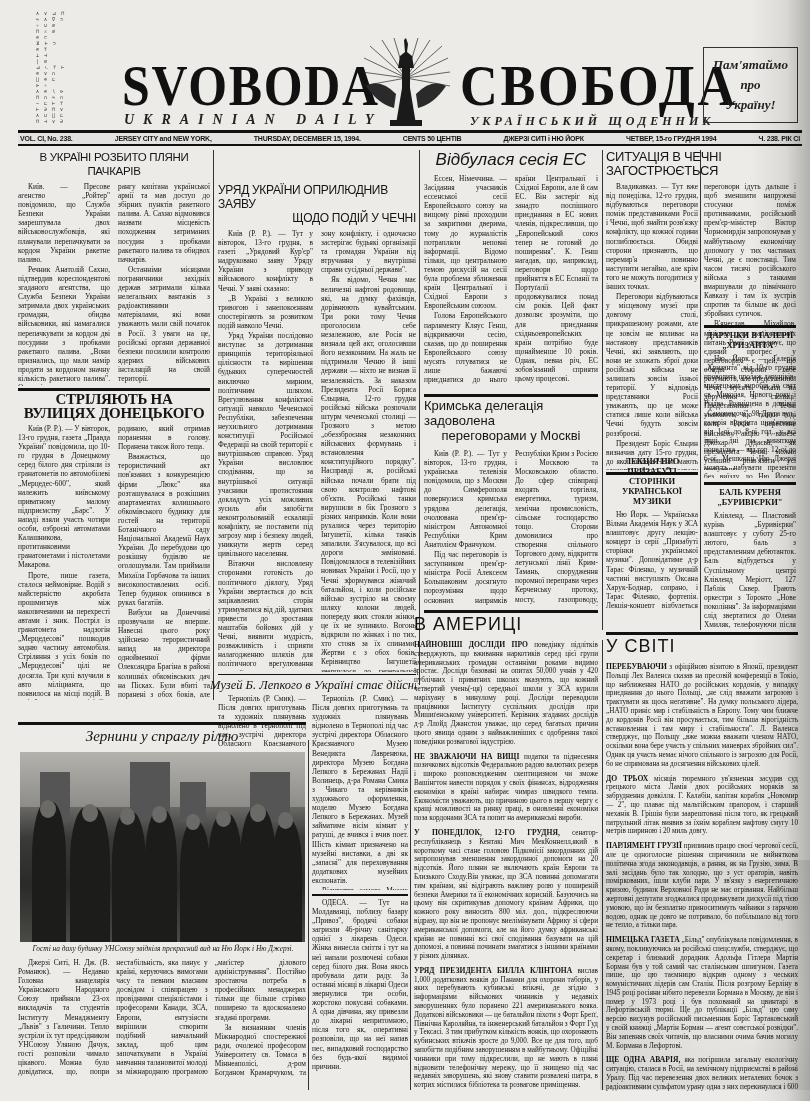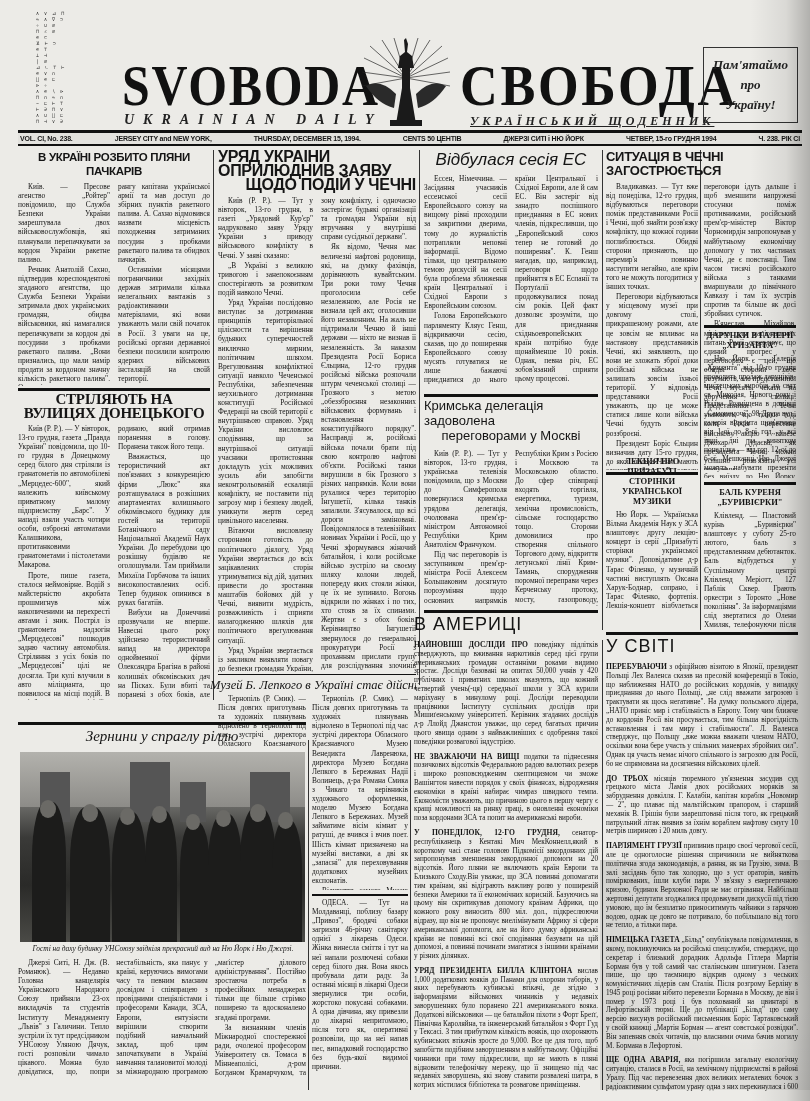--- a/index.html
+++ b/index.html
@@ -16,34 +16,34 @@
   .masthead { position: absolute; left: 0; top: 0; width: 810px; height: 128px; }
   .ornament { position: absolute; left: 36px; top: 10px; width: 40px; height: 110px;
     font-family: "DejaVu Sans Mono", monospace; font-size: 5px; line-height: 6px; color: #333; letter-spacing: 1px; }
   .title-latin { position: absolute; left: 122px; top: 52px; font-family: "Liberation Serif", serif;
     font-weight: bold; font-size: 58px; letter-spacing: 2px; transform: scaleX(0.86); transform-origin: left top; color: #111; }
   .title-cyr { position: absolute; left: 460px; top: 52px; font-family: "Liberation Serif", serif;
     font-weight: bold; font-size: 58px; letter-spacing: 3px; transform: scaleX(0.9); transform-origin: left top; color: #111; }
   .sub-latin { position: absolute; left: 124px; top: 112px; font-family: "Liberation Serif", serif;
     font-style: italic; font-weight: bold; font-size: 14px; letter-spacing: 9px; color: #222; }
   .sub-cyr { position: absolute; left: 470px; top: 114px; font-family: "Liberation Serif", serif;
-    font-style: italic; font-weight: bold; font-size: 12px; letter-spacing: 4px; color: #222; text-decoration: underline; }
+    font-style: italic; font-weight: bold; font-size: 12px; letter-spacing: 4px; color: #222; }
   .emblem { position: absolute; left: 360px; top: 38px; width: 92px; height: 90px; }
   .motto-box { position: absolute; left: 703px; top: 47px; width: 95px; height: 76px; border: 1px solid #333;
     display: flex; flex-direction: column; align-items: center; justify-content: center;
     font-family: "Liberation Serif", serif; font-style: italic; font-weight: bold; font-size: 13px; line-height: 20px; color: #222; text-align: center; }
 
   .dateline { position: absolute; left: 18px; top: 130px; width: 784px; height: 16px;
     border-top: 3px solid #111; border-bottom: 2px solid #111;
     display: flex; justify-content: space-between; align-items: center;
     font-family: "Liberation Sans", sans-serif; font-size: 7px; font-weight: bold; letter-spacing: -0.2px; padding: 0 2px; background: #e3e2de; }
 
   
   .block { position: absolute; overflow: hidden; }
-  .headline { font-family: "Liberation Sans", sans-serif; font-weight: bold; font-size: 12px; line-height: 14px; letter-spacing: -0.3px; }
+  .headline { font-family: "Liberation Sans", sans-serif; font-weight: normal; font-size: 12px; line-height: 14px; letter-spacing: -0.3px; }
   .headline-serif { font-family: "Liberation Serif", serif; font-weight: bold; }
   .headline-italic { font-family: "Liberation Sans", sans-serif; font-style: italic; font-size: 15px; }
   .cols2 { column-count: 2; column-gap: 8px; }
   .body { font-family: "Liberation Serif", serif; font-size: 7.4px; line-height: 9.1px; text-align: justify; }
   .body p { text-indent: 10px; margin-bottom: 1px; }
   .rule-h { position: absolute; height: 3px; background: #111; }
   .rule-v { position: absolute; width: 1px; background: #333; }
   .center { text-align: center; }
   .section-title { font-family: "Liberation Sans", sans-serif; font-size: 18px; text-align: left; letter-spacing: 1px; }
   .news p { text-indent: 0; margin-bottom: 6px; font-size: 7.2px; line-height: 8.8px; text-align: justify; }
@@ -135,21 +135,21 @@
     <div class="body cols2" style="height:290px;">
       <p>Київ (Р. Р.). — У вівторок, 13-го грудня, газета „Правда України" повідомила, що 10-го грудня в Донецькому серед білого дня стріляли із гранатометів по автомобілеві „Мерцедес-600", який належить київському приватному малому підприємству „Барс". У нападі взяли участь чотири особи, озброєні автоматами Калашникова, протитанковими гранатометами і пістолетами Макарова.</p>
       <p>Проте, пише газета, сталося неймовірне. Водій з майстерністю акробата прошмигнув між накопиченими на перехресті автами і зник. Постріл із гранатомета надзогін „Мерцедесові" пошкодив задню частину автомобіля. Стріляння з усіх боків по „Мерцедесові" цілі не досягла. Три кулі влучили в авто міліцианта, що появилося на місці подій. В авті був старшина міліції з родиною, який отримав поранення в голову. Поранена також його теща.</p>
       <p>Вважається, що терористичний акт пов'язаних з конкуренцією фірми „Люкс" яка розташувалася в розкішних апартаментах колишнього обкомівського будинку для гостей на території Ботанічного саду Національної Академії Наук України. До перебудови цю розкішну будівлю не оголошували. Там приймали Михаїла Горбачова та інших високопоставлених осіб. Тепер будинок опинився в руках багатіїв.</p>
       <p>Вибухи на Донеччині прозвучали не вперше. Навесні цього року здійснено терористичний напад на директора однойменної фірми Олександра Брагіна в районі колишніх обкомівських дач на Пісках. Були вбиті та поранені з обох боків, але сам Брагін вижив. Деякий час його охороняла державна охорона із групи „Титан". Пізніше він знайшов собі інших охоронців.</p>
 
     </div>
   </div>
 
   <div class="block" style="left:218px; top:150px; width:198px; height:522px;">
-    <div class="headline" style="font-size:16px; line-height:14px;">
+    <div class="headline" style="font-size:12px; line-height:14px;margin-top:33px;">
       <div>УРЯД УКРАЇНИ ОПРИЛЮДНИВ ЗАЯВУ</div>
       <div style="text-align:right;">ЩОДО ПОДІЙ У ЧЕЧНІ</div>
     </div>
     <div class="body cols2" style="height:490px; margin-top:4px;">
       <p>Київ (Р. Р.). — Тут у вівторок, 13-го грудня, в газеті „Урядовий Кур'єр" надруковано заяву Уряду України з приводу військового конфлікту в Чечні. У заяві сказано:</p>
       <p>„В Україні з великою тривогою і занепокоєнням спостерігають за розвитком подій навколо Чечні.</p>
       <p>Уряд України послідовно виступає за дотримання принципів територіяльної цілісности та вирішення будьяких суперечностей виключно мирним, політичним шляхом. Врегулювання конфліктної ситуації навколо Чеченської Республіки, забезпечення неухильного дотримання конституції Російської Федерації на своїй території є внутрішньою справою. Уряд України висловлює сподівання, що за внутрішньої ситуації учасники протистояння докладуть усіх можливих зусиль аби запобігти неконтрольованій ескаляції конфлікту, не поставити під загрозу мир і безпеку людей, уникнути жертв серед цивільного населення.</p>
       <p>Вітаючи висловлену сторонами готовість до політичного діялогу, Уряд України звертається до всіх зацікавлених сторін утримуватися від дій, здатних привести до зростання маштабів бойових дій у Чечні, виявити мудрість, розважливість і сприяти налагодженню шляхів для політичного врегулювання ситуації.</p>
       <p>Уряд України звертається із закликом виявляти повагу до безпеки громадян України, що випадково потрапили в зону конфлікту, і одночасно застерігає будьякі організації та громадян України від втручання у внутрішні справи сусідньої держави".</p>
       <p>Як відомо, Чечня має величезні нафтові родовища, які, на думку фахівців, дорівнюють кувайтським. Три роки тому Чечня проголосила себе незалежною, але Росія не визнала цей акт, оголосивши його незаконним. На жаль не підтримали Чечню й інші держави — ніхто не визнав її незалежність. За наказом Президента Росії Бориса Єльцина, 12-го грудня російські війська розпочали штурм чеченської столиці — Грозного з метою „обеззброєння незаконних військових формувань і встановлення конституційного порядку". Насправді ж, російські війська почали брати під свою контролю нафтові об'єкти. Російські танки вирушили в бік Грозного з різних напрямків. Коли вони рухалися через територію Інгушетії, кілька танків запалили. З'ясувалося, що всі дороги заміновані. Повідомлялося в телевізійних новинах України і Росії, що у Чечні зформувався жіночий батальйон, і коли російське військо зустріло на своєму шляху колони людей, попереду яких стояли жінки, це їх не зупинило. Вогонь відкрили по жінках і по тих, хто стояв за їх спинами. Жертви є з обох боків. Керівництво Інгушетії звернулося до генеральної прокуратури Росії з проханням прислати групу для розслідування злочинів російських вояків щодо мирного населення.</p>

